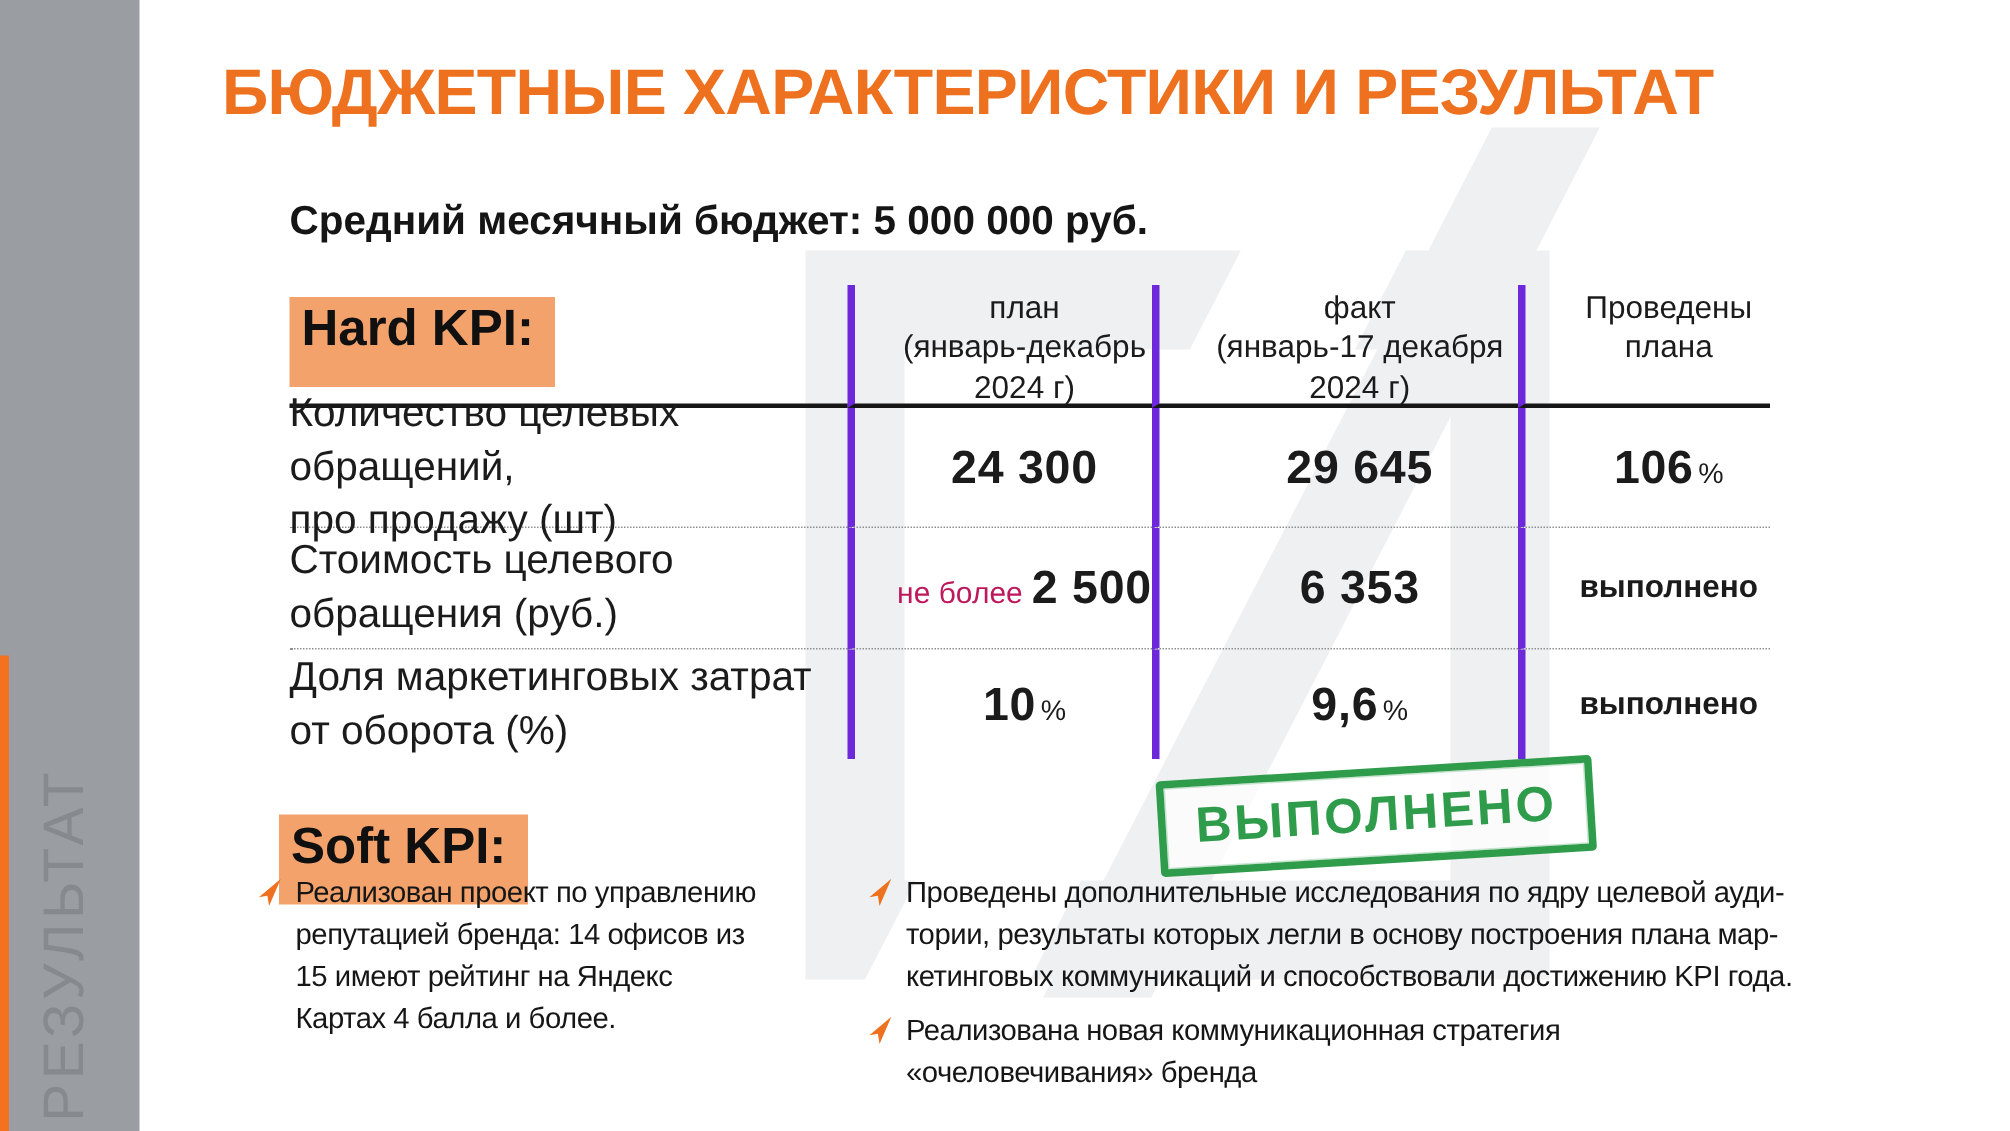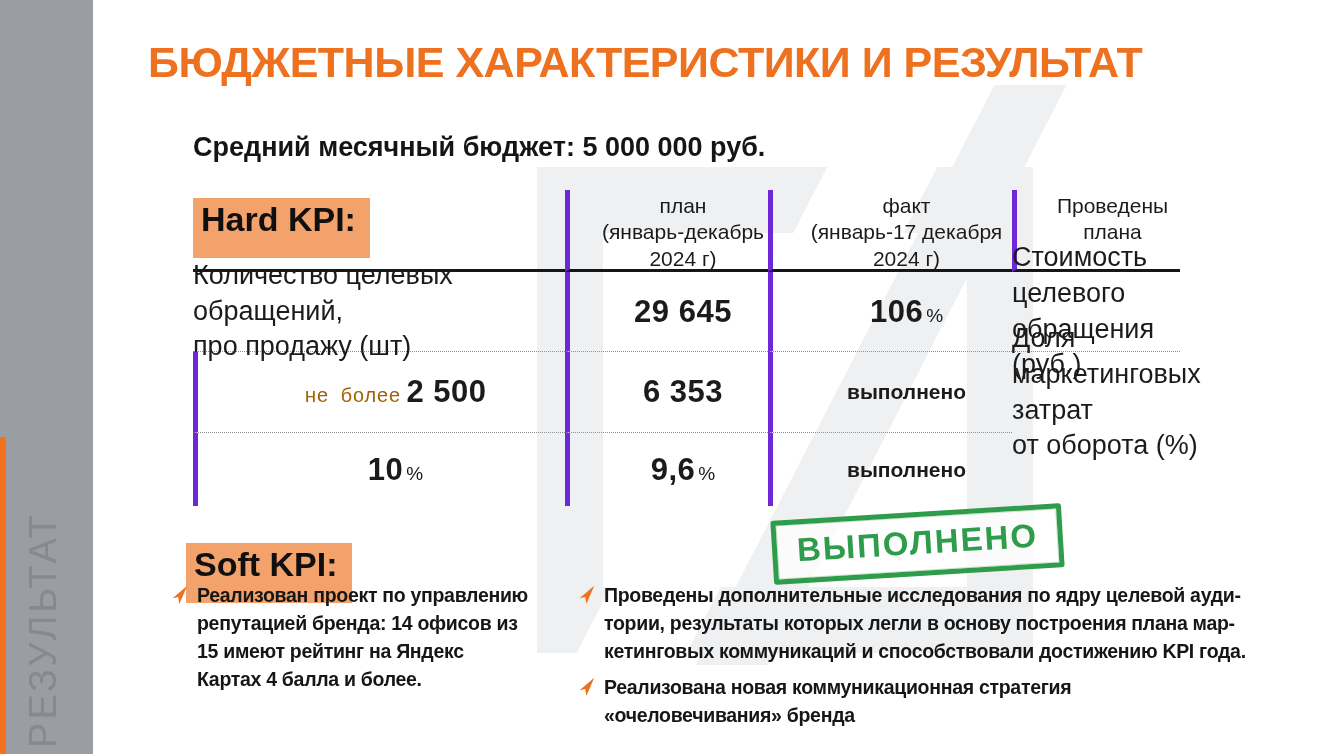--- a/index.html
+++ b/index.html
@@ -44,37 +44,37 @@
   .dotted{border-bottom:1px dotted #8f8f8f;}
   .hcell{display:flex;align-items:flex-start;justify-content:center;
     font-size:21px;line-height:1.25;text-align:center;white-space:pre-line;padding-top:3px;color:#1b1b1b;}
   .hcell.chip-cell{justify-content:flex-start;align-items:flex-start;padding-top:8px;}
   .rlabel{display:flex;align-items:center;font-size:27px;line-height:1.32;
     white-space:pre-line;color:#1b1b1b;padding-right:12px;}
   .rval{display:flex;align-items:center;justify-content:center;}
   .valgrp{display:inline-flex;align-items:baseline;}
   .num{font-size:31px;font-weight:bold;color:#1b1b1b;letter-spacing:0.5px;white-space:nowrap;}
   .unit{font-size:19px;color:#1b1b1b;margin-left:3px;}
-  .prefix{font-size:20px;color:#a16207;margin-right:6px;white-space:nowrap;font-family:Liberation Mono, monospace;}
+  .prefix{font-size:20px;color:#be185d;margin-right:6px;white-space:nowrap;}
   .word{font-size:21px;font-weight:bold;color:#1b1b1b;}
   
   .stamp{
     position:absolute;left:772px;top:512px;transform:rotate(-3.5deg);
     border:5px solid #2e9c4a;border-radius:3px;color:#2e9c4a;background:rgba(255,255,255,0.75);
     font-size:33px;font-weight:bold;letter-spacing:2px;padding:7px 20px 9px 20px;
     box-shadow:inset 0 0 0 1px rgba(46,156,74,0.25);
   }
   
   .bullets{position:absolute;left:168px;top:581px;width:1160px;display:flex;}
   .bcol-left{width:407px;flex:none;}
   .bcol-right{flex:1;}
   .bullet{display:flex;align-items:flex-start;margin-bottom:8px;}
   .bullet-icon{flex:none;width:22px;height:22px;margin-top:3px;margin-right:7px;}
   .btext{
-    font-size:19.5px;font-weight:bold;line-height:28px;color:#161616;
+    font-size:19.5px;font-weight:normal;line-height:28px;color:#161616;
     letter-spacing:-0.3px;white-space:pre-line;
   }
 </style>
 </head>
 <body>
 
 <div id="page">
 
   <svg class="watermark" viewBox="0 0 650 580" aria-hidden="true">
     <rect x="140" y="115" width="430" height="420" fill="none" stroke="#eff0f2" stroke-width="66"></rect>
@@ -101,20 +101,25 @@
 (январь-декабрь
 2024 г)</div>
     <div class="cell hcell vline thick">факт
 (январь-17 декабря
 2024 г)</div>
     <div class="cell hcell vline thick">Проведены
 плана</div>
 
     <div class="cell rlabel dotted">Количество целевых обращений,
 про продажу (шт)</div>
+    <div class="cell rval vline dotted">
+      <span class="valgrp">
+          <span class="num">24 300</span>
+        </span>
+    </div>
     <div class="cell rval vline dotted">
       <span class="valgrp">
           <span class="num">29 645</span>
         </span>
     </div>
     <div class="cell rval vline dotted">
       <span class="valgrp">
         <span class="num">106</span>
         <span class="unit">%</span>
       </span>

